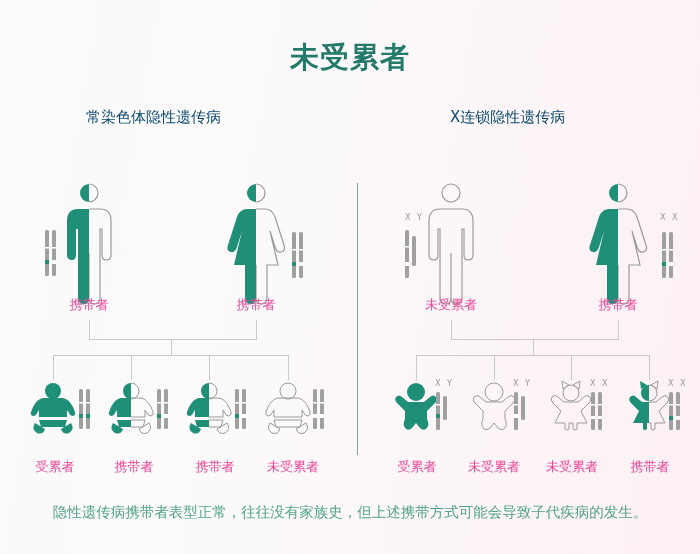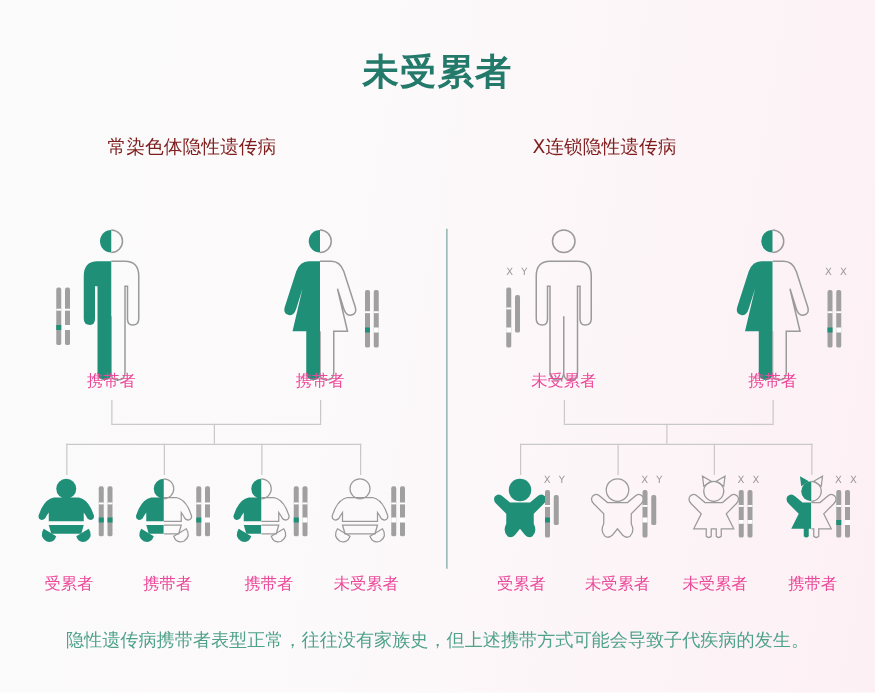--- a/index.html
+++ b/index.html
@@ -6,21 +6,21 @@
   body {
     width:700px; height:554px; position:relative; overflow:hidden;
     background: linear-gradient(100deg, #fbfbfb 0%, #fcf9fa 45%, #fdf0f4 100%);
     font-family: "DejaVu Sans", sans-serif;
   }
   .abs { position:absolute; }
   .title {
     left:0; width:700px; top:38px; text-align:center;
     font-size:29px; font-weight:bold; color:#237a6a; letter-spacing:1px;
   }
-  .section-title { top:108px; font-size:15px; color:#7f1d1d;text-align:right; }
+  .section-title { top:108px; font-size:15px; color:#0c4a6e;text-align:right; }
   .label { font-size:13px; color:#ec4899; text-align:center; width:90px; }
   .line { background:#c9c9c9; }
   .divider { left:357px; top:183px; width:1px; height:272px; background:#7aa7a0; }
   .footnote {
     left:0; width:700px; top:503px; text-align:center;
     font-size:14.5px; color:#4fa28a;
   }
   .chrom-label { font-size:8px; color:#999; letter-spacing:2px; }
   svg { position:absolute; overflow:visible; }
 </style>
@@ -34,21 +34,21 @@
       </clipPath>
     <clipPath id="rightHalf">
         <rect x="0" y="-100" width="100" height="300"></rect>
       </clipPath>
   </defs>
 </svg>
 
 <div class="abs title">未受累者</div>
 
 <div class="abs section-title" style="left:86px">常染色体隐性遗传病</div>
-<div class="abs section-title" style="left:426px">X连锁隐性遗传病</div>
+<div class="abs section-title" style="left:450px">X连锁隐性遗传病</div>
 
 <div class="abs divider"></div>
 
 <div>
 
   <svg style="left:89px;top:183px" width="1" height="1">
     <g>
       <g clip-path="url(#leftHalf)" fill="#1f8f77">
         <circle cx="0" cy="10" r="9"></circle>
         <path d="M-11,26 L11,26 Q22,26 22,38 L22,72 Q22,77 17,77 Q13,77 13,72 L13,46 L11,46 L11,115 Q11,121 5,121 Q0,121 0,115 L0,70 L0,115 Q0,121 -5,121 Q-11,121 -11,115 L-11,46 L-13,46 L-13,72 Q-13,77 -17,77 Q-22,77 -22,72 L-22,38 Q-22,26 -11,26 Z"></path>

